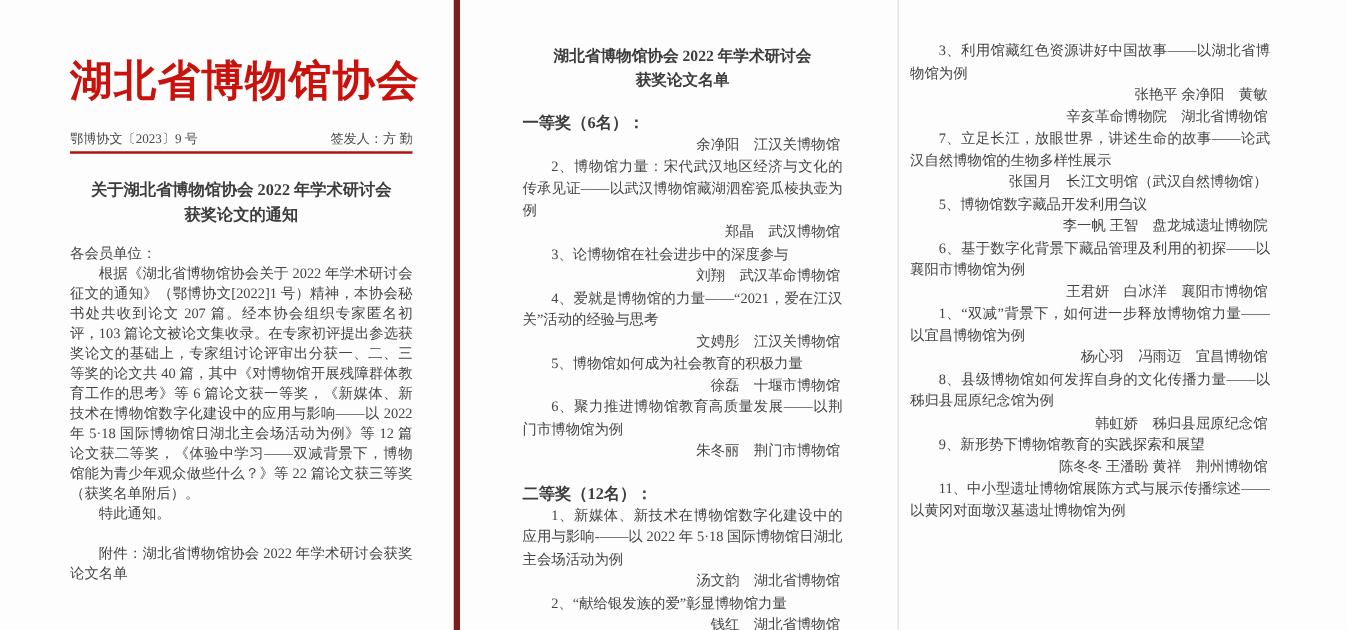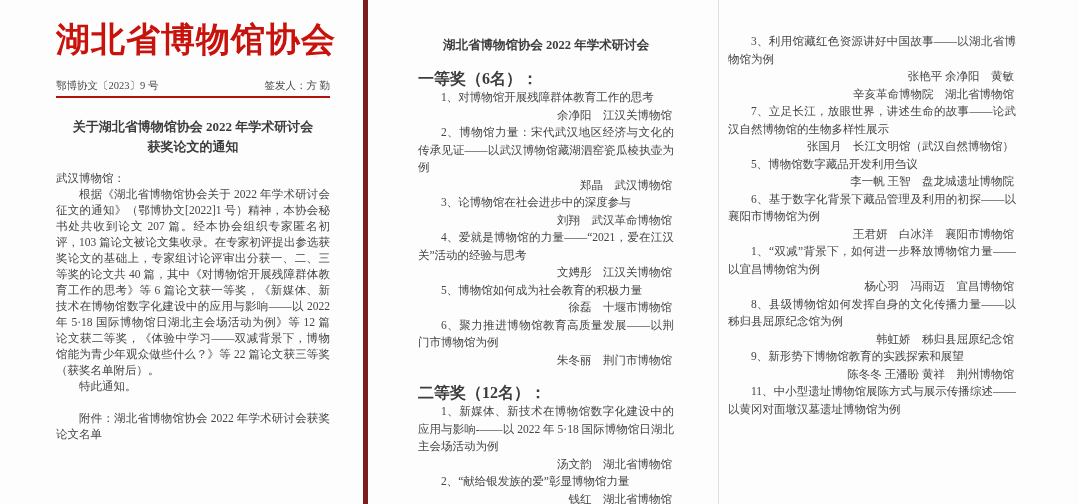--- a/index.html
+++ b/index.html
@@ -5,21 +5,21 @@
   * { margin:0; padding:0; box-sizing:border-box; }
   html,body { width:1078px; height:504px; }
   body {
     background:#ffffff;
     font-family:"Liberation Serif","DejaVu Serif",serif;
     color:#454545;
     overflow:hidden;
   }
   .scan { display:flex; width:1078px; height:504px; background:#fff; }
   .page { height:100%; overflow:hidden; background:#fdfdfd; }
-  .page-1 { width:363px; padding:17px 33px 0 56px; }
+  .page-1 { width:363px; padding:42px 33px 0 56px; }
   .page-2 { width:355px; padding:36px 44px 0 50px; border-left:5px solid #7f1d1d; }
   .page-3 { width:360px; padding:33px 62px 0 9px; border-left:1px solid #dedede; }
 
   .masthead {
     font-size:34px; font-weight:bold; color:#c8120c;
     text-align:center; letter-spacing:1px; white-space:nowrap;
     font-family:"Liberation Serif","DejaVu Serif",serif;
   }
   .doc-row {
     display:flex; justify-content:space-between;
@@ -33,21 +33,21 @@
   }
   .p1-body { margin-top:13px; font-size:11.5px; line-height:16px; text-align:justify; }
   .para { text-indent:2em; }
   .closing { text-indent:2em; }
   .attachment { margin-top:16px; text-indent:2em; }
 
   .p2-title {
     text-align:center; font-weight:bold; font-size:12.5px;
     line-height:19px; color:#3d3d3d;
   }
-  .prize-heading { font-weight:bold; font-size:16px; margin-top:14px; line-height:20px; color:#3d3d3d; }
+  .prize-heading { font-weight:bold; font-size:13px; margin-top:14px; line-height:20px; color:#3d3d3d; }
   .entries { font-size:11.5px; }
   .entry-title { text-indent:2em; line-height:17.5px; text-align:justify; }
   .entry-authors { text-align:right; line-height:17.5px; white-space:pre-line; padding-right:2px; }
 </style>
 </head>
 <body>
 
 <div class="scan">
 
   <div class="page page-1">
@@ -55,35 +55,35 @@
     <div class="doc-row">
       <span>鄂博协文〔2023〕9 号</span>
       <span>签发人：方 勤</span>
     </div>
     <hr class="red-rule">
     <div class="p1-title">
       <div>关于湖北省博物馆协会 2022 年学术研讨会</div>
       <div>获奖论文的通知</div>
     </div>
     <div class="p1-body">
-      <div class="salutation">武汉博物馆：</div>
+      <div class="salutation">各会员单位：</div>
       <div class="para">根据《湖北省博物馆协会关于 2022 年学术研讨会征文的通知》（鄂博协文[2022]1 号）精神，本协会秘书处共收到论文 207 篇。经本协会组织专家匿名初评，103 篇论文被论文集收录。在专家初评提出参选获奖论文的基础上，专家组讨论评审出分获一、二、三等奖的论文共 40 篇，其中《对博物馆开展残障群体教育工作的思考》等 6 篇论文获一等奖，《新媒体、新技术在博物馆数字化建设中的应用与影响——以 2022 年 5·18 国际博物馆日湖北主会场活动为例》等 12 篇论文获二等奖，《体验中学习——双减背景下，博物馆能为青少年观众做些什么？》等 22 篇论文获三等奖（获奖名单附后）。</div>
       <div class="closing">特此通知。</div>
       <div class="attachment">附件：湖北省博物馆协会 2022 年学术研讨会获奖论文名单</div>
     </div>
   </div>
 
   <div class="page page-2">
     <div class="p2-title">
       <div>湖北省博物馆协会 2022 年学术研讨会</div>
+      <div>获奖论文名单</div>
     </div>
     <div class="prize-heading">一等奖（6名）：</div>
     <div class="entries">
   <div class="entry">
-    <div class="entry-title">1、对博物馆开展残障群体教育工作的思考</div>
     <div class="entry-authors">余净阳　江汉关博物馆</div>
   </div>
 
   <div class="entry">
     <div class="entry-title">2、博物馆力量：宋代武汉地区经济与文化的传承见证——以武汉博物馆藏湖泗窑瓷瓜棱执壶为例</div>
     <div class="entry-authors">郑晶　武汉博物馆</div>
   </div>
 
   <div class="entry">
     <div class="entry-title">3、论博物馆在社会进步中的深度参与</div>

